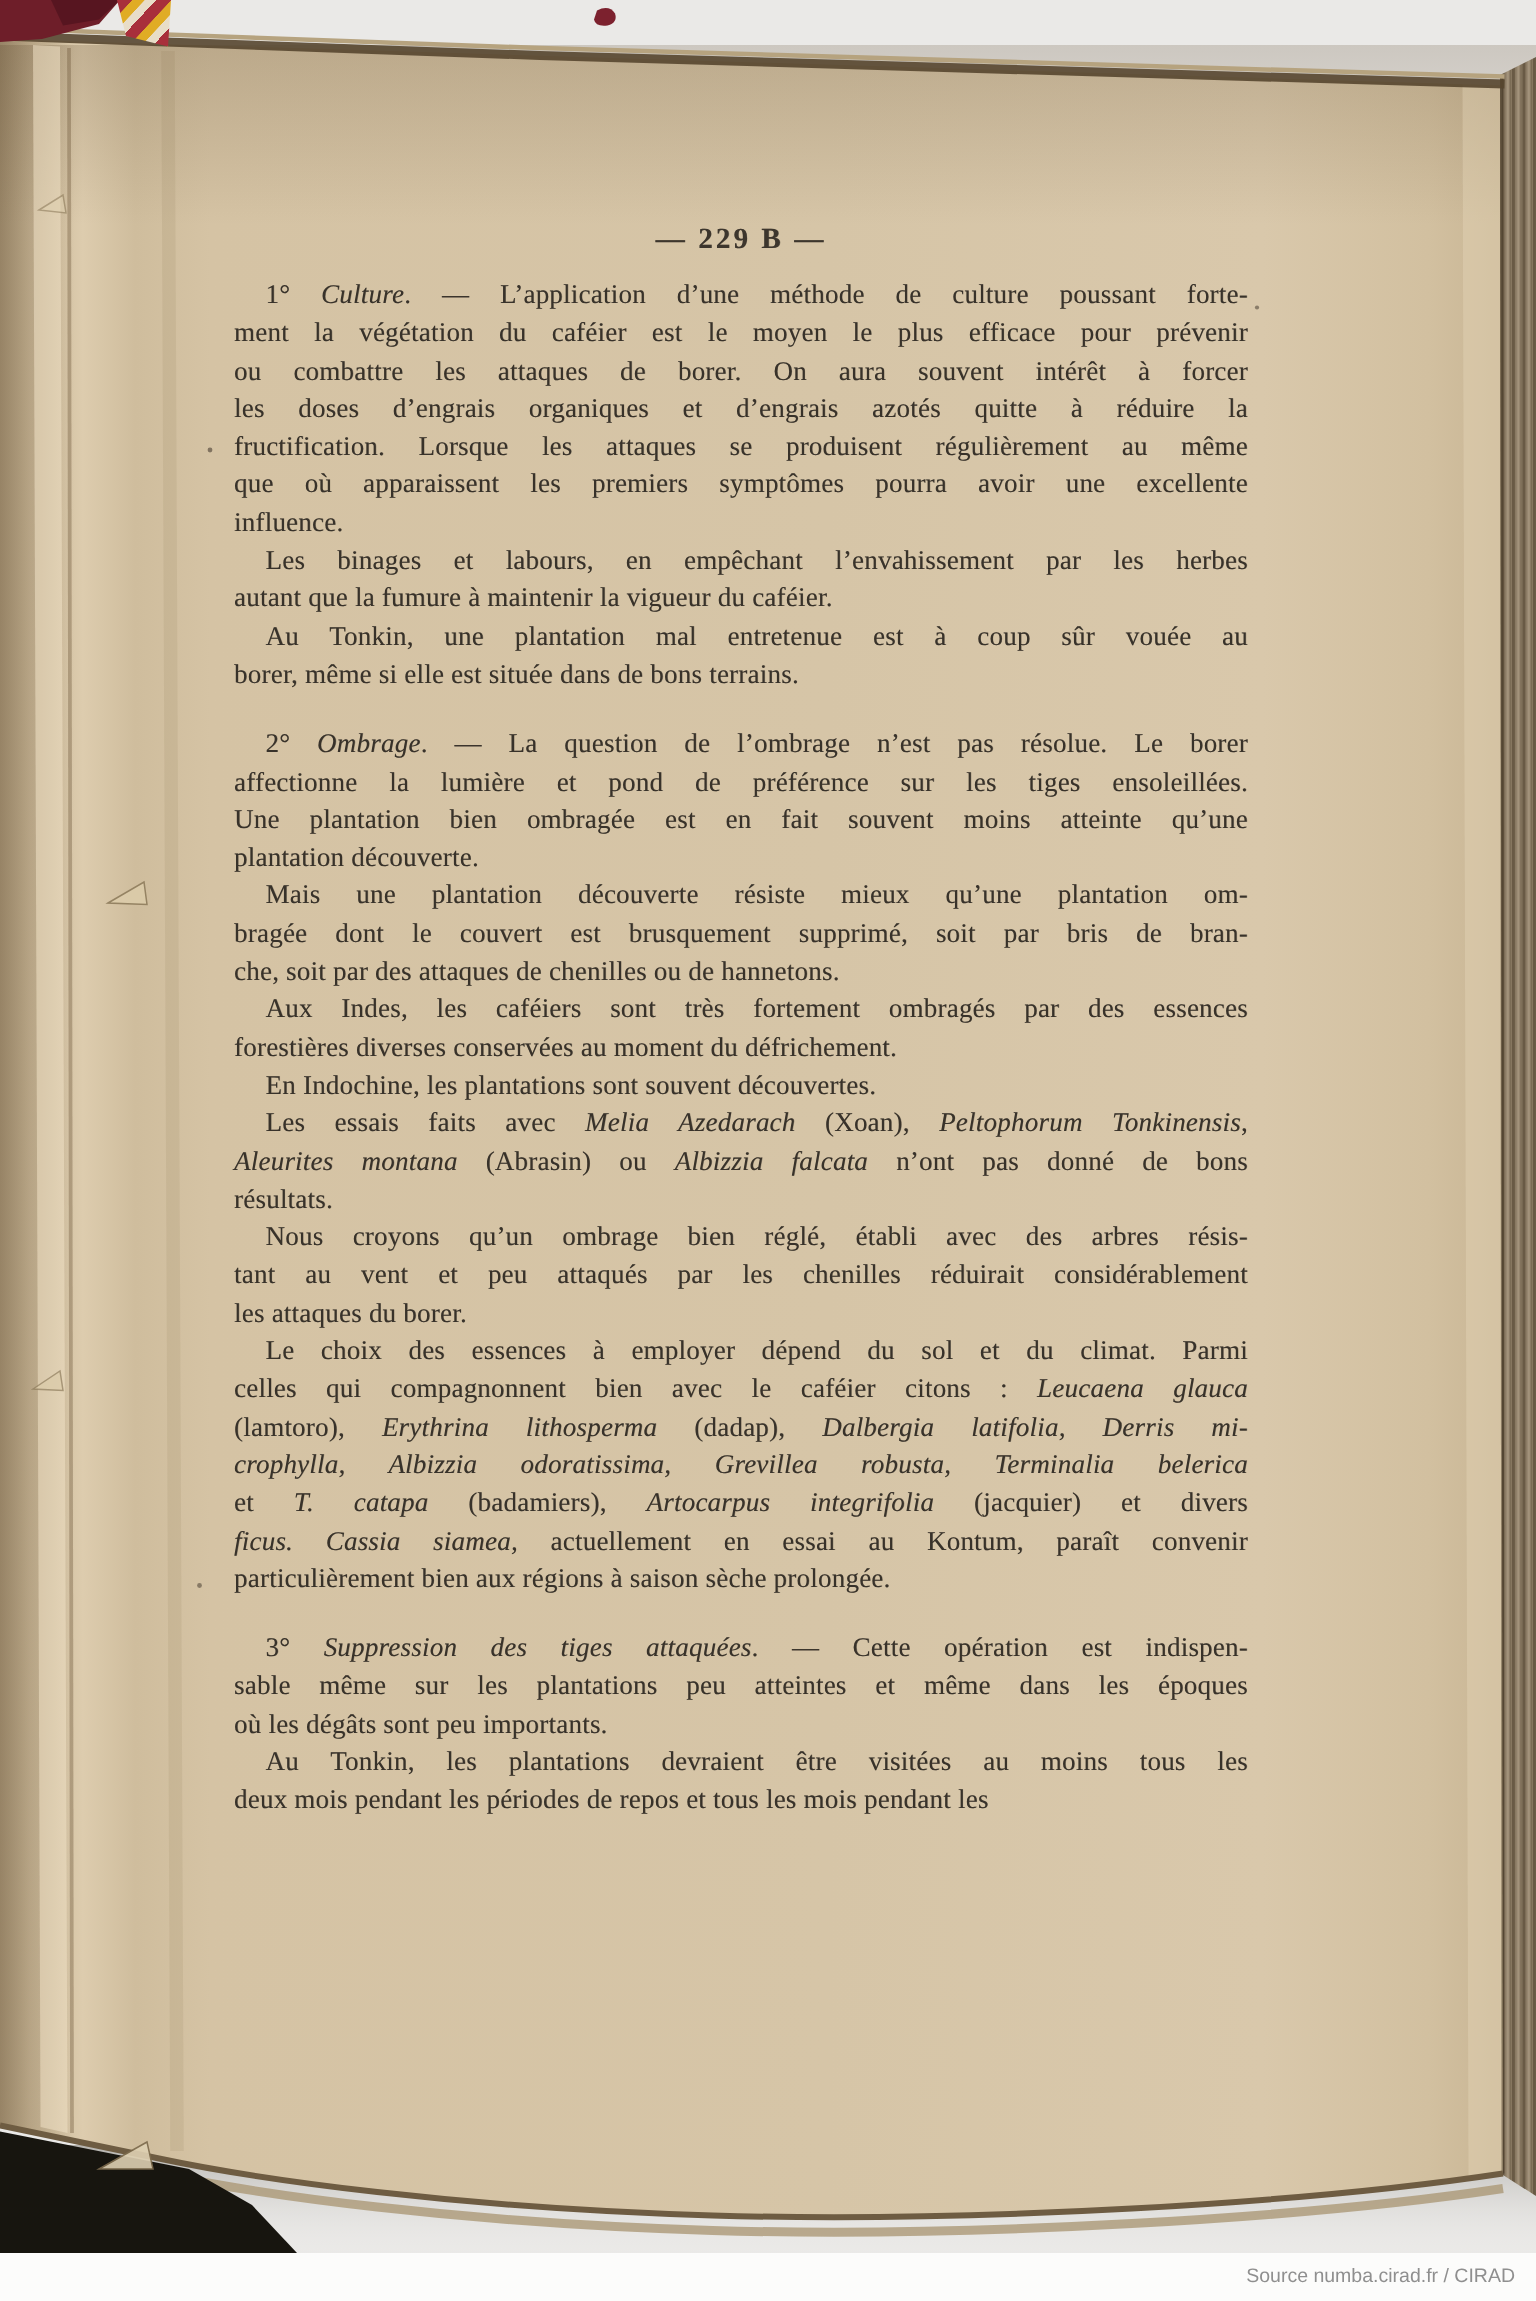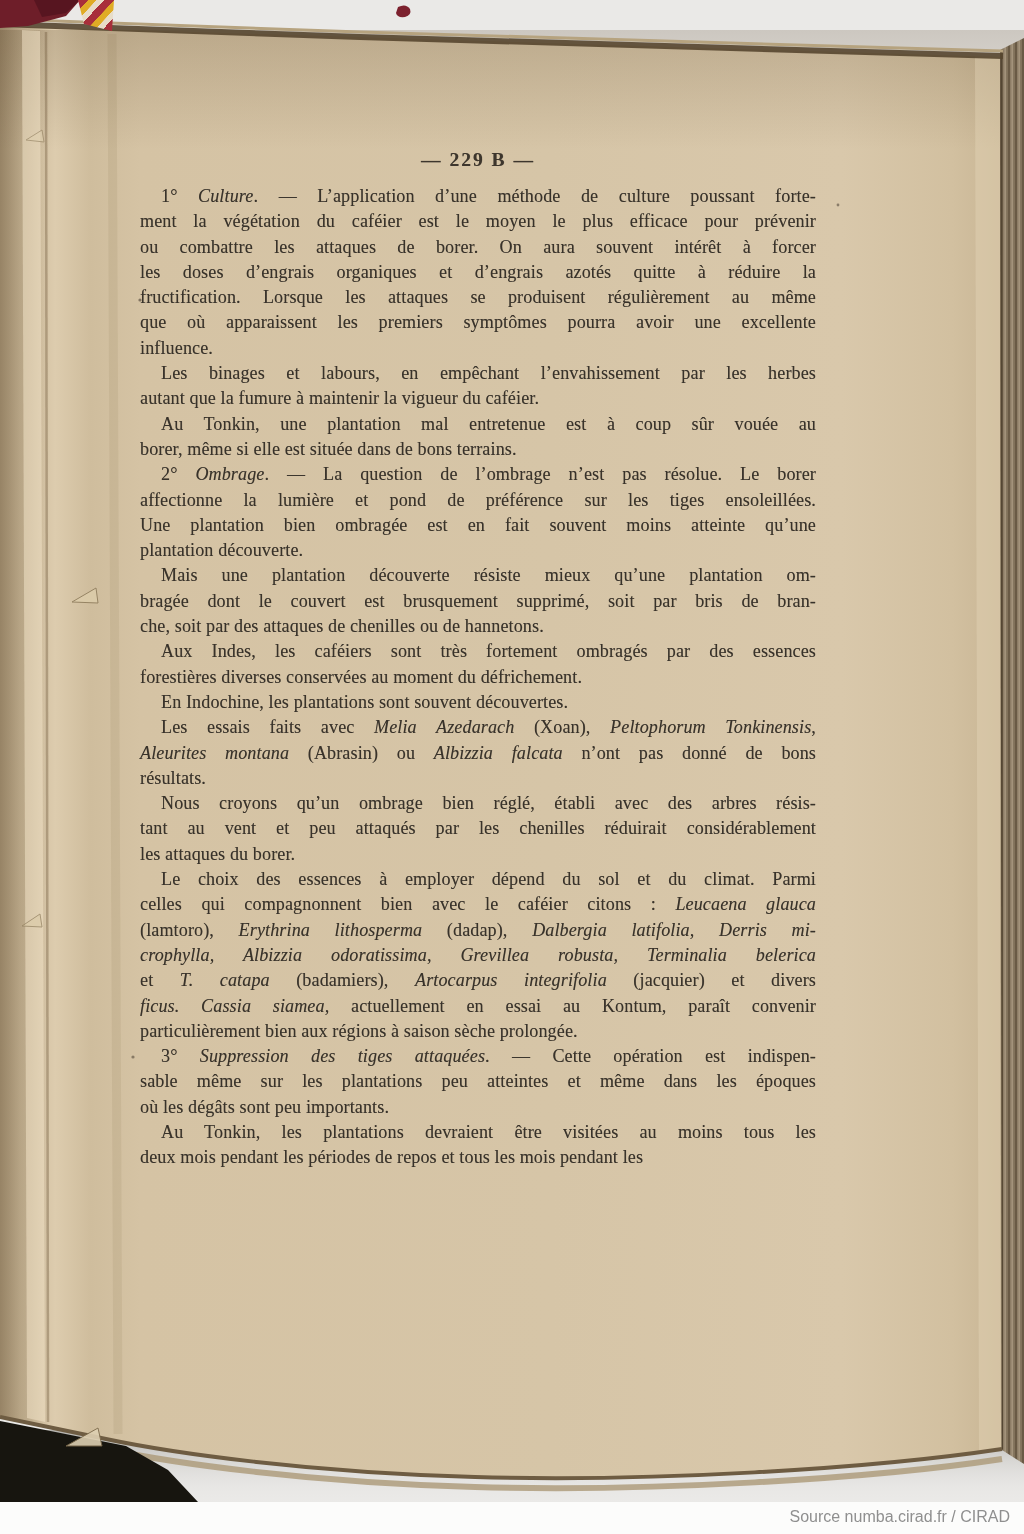--- a/index.html
+++ b/index.html
@@ -1,37 +1,37 @@
 <!DOCTYPE html>
 <html><head>
 <meta charset="utf-8">
 <style>
   html,body { margin:0; padding:0; }
   body { width:1024px; height:1534px; overflow:hidden;
          font-family:"Liberation Serif","DejaVu Serif",serif; }
   .scene { position:relative; width:1024px; height:1534px; background:#eae9e7; }
   .scene svg { position:absolute; left:0; top:0; }
 
-  .textblock { position:absolute; left:140px; top:149px; width:676px;
+  .textblock { position:absolute; left:156px; top:149px; width:676px;
                color:#38322a; font-size:18px;
                text-shadow:0.25px 0.25px 0 rgba(56,50,42,.38);
                letter-spacing:0.15px; }
   .pagenum { text-align:center; font-size:19.5px; font-weight:bold;
              letter-spacing:2px; color:#3d362d; line-height:22px;
              margin-bottom:13px; }
   .para { margin:0; }
-  .para.gap { }
+  .para.gap { margin-top:21px; }
   .line { line-height:25.3px; text-align:justify; text-align-last:justify; }
   .line.first { text-indent:21px; }
   .line.plast { text-align-last:left; }
   .it { font-style:italic; }
 
   .source { position:absolute; left:0; bottom:0; width:1024px; height:32px;
             line-height:30px; text-align:right; padding-right:14px;
-            box-sizing:border-box; color:#8f8f8f; font-size:16px;
+            box-sizing:border-box; color:#8f8f8f; font-size:13px;
             font-family:"Liberation Sans","DejaVu Sans",sans-serif; }
 </style>
 </head>
 <body>
 
 <div class="scene">
 
   <svg width="1024" height="1534" viewBox="0 0 1024 1534">
     <defs>
       <linearGradient id="paperH" x1="0" y1="0" x2="1" y2="0">

